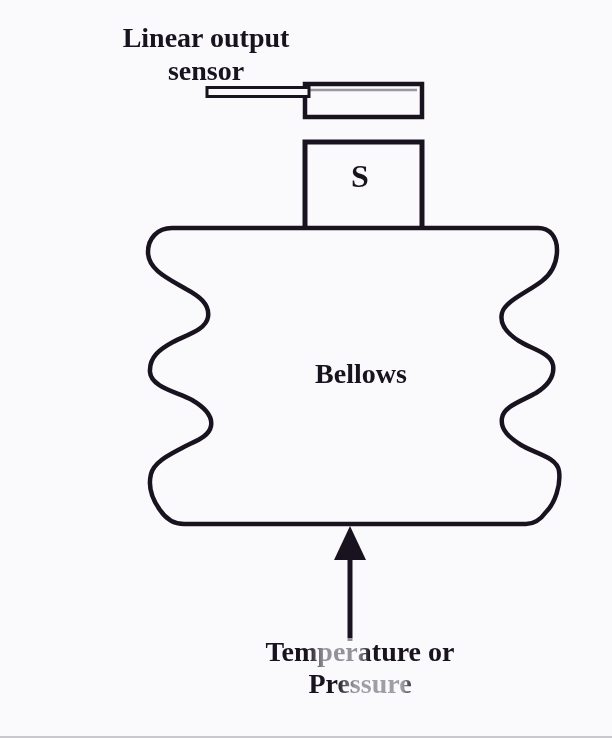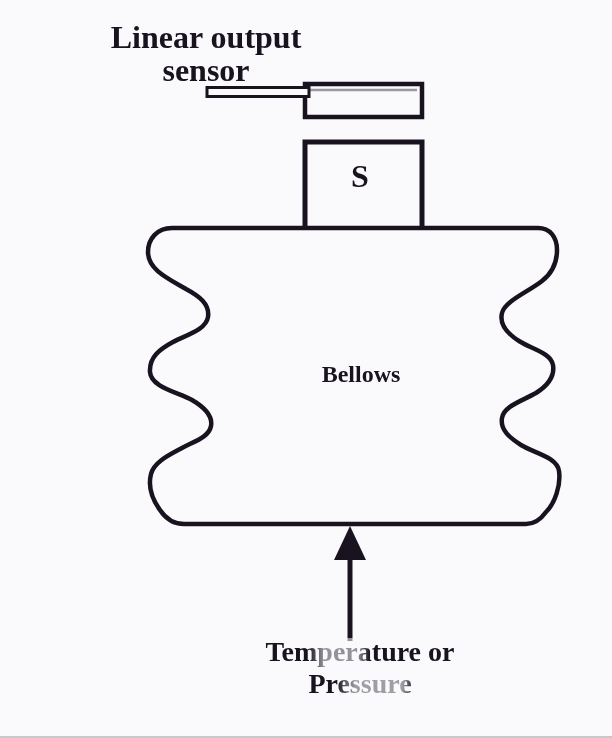--- a/index.html
+++ b/index.html
@@ -24,23 +24,23 @@
   .core-stroke { stroke: var(--core, #9b97a0); fill: none; }
 
   .label {
     position: absolute;
     transform: translate(-50%, -50%);
     color: var(--ink, #18131f);
     font-weight: bold;
     text-align: center;
     white-space: pre-line;
   }
-  .label-sensor  { left: 206px; top: 54px;  font-size: 32px; line-height: 33px; width: 260px; }
+  .label-sensor  { left: 206px; top: 54px;  font-size: 28px; line-height: 33px; width: 260px; }
   .label-magnet  { left: 360px; top: 176px; font-size: 32px; line-height: 32px; }
-  .label-bellows { left: 361px; top: 374px; font-size: 24px; line-height: 28px; }
+  .label-bellows { left: 361px; top: 374px; font-size: 28px; line-height: 28px; }
   .label-input   { left: 360px; top: 668px; font-size: 28px; line-height: 32px; width: 300px; }
 
   
   .fade-artifact {
     position: absolute;
     pointer-events: none;
   }
   .fade-1 {
     left: 308px; top: 638px; width: 62px; height: 30px;
     background: linear-gradient(90deg, rgba(250,250,253,0) 0%, rgba(250,250,253,.55) 25%, rgba(250,250,253,.55) 80%, rgba(250,250,253,0) 100%);

